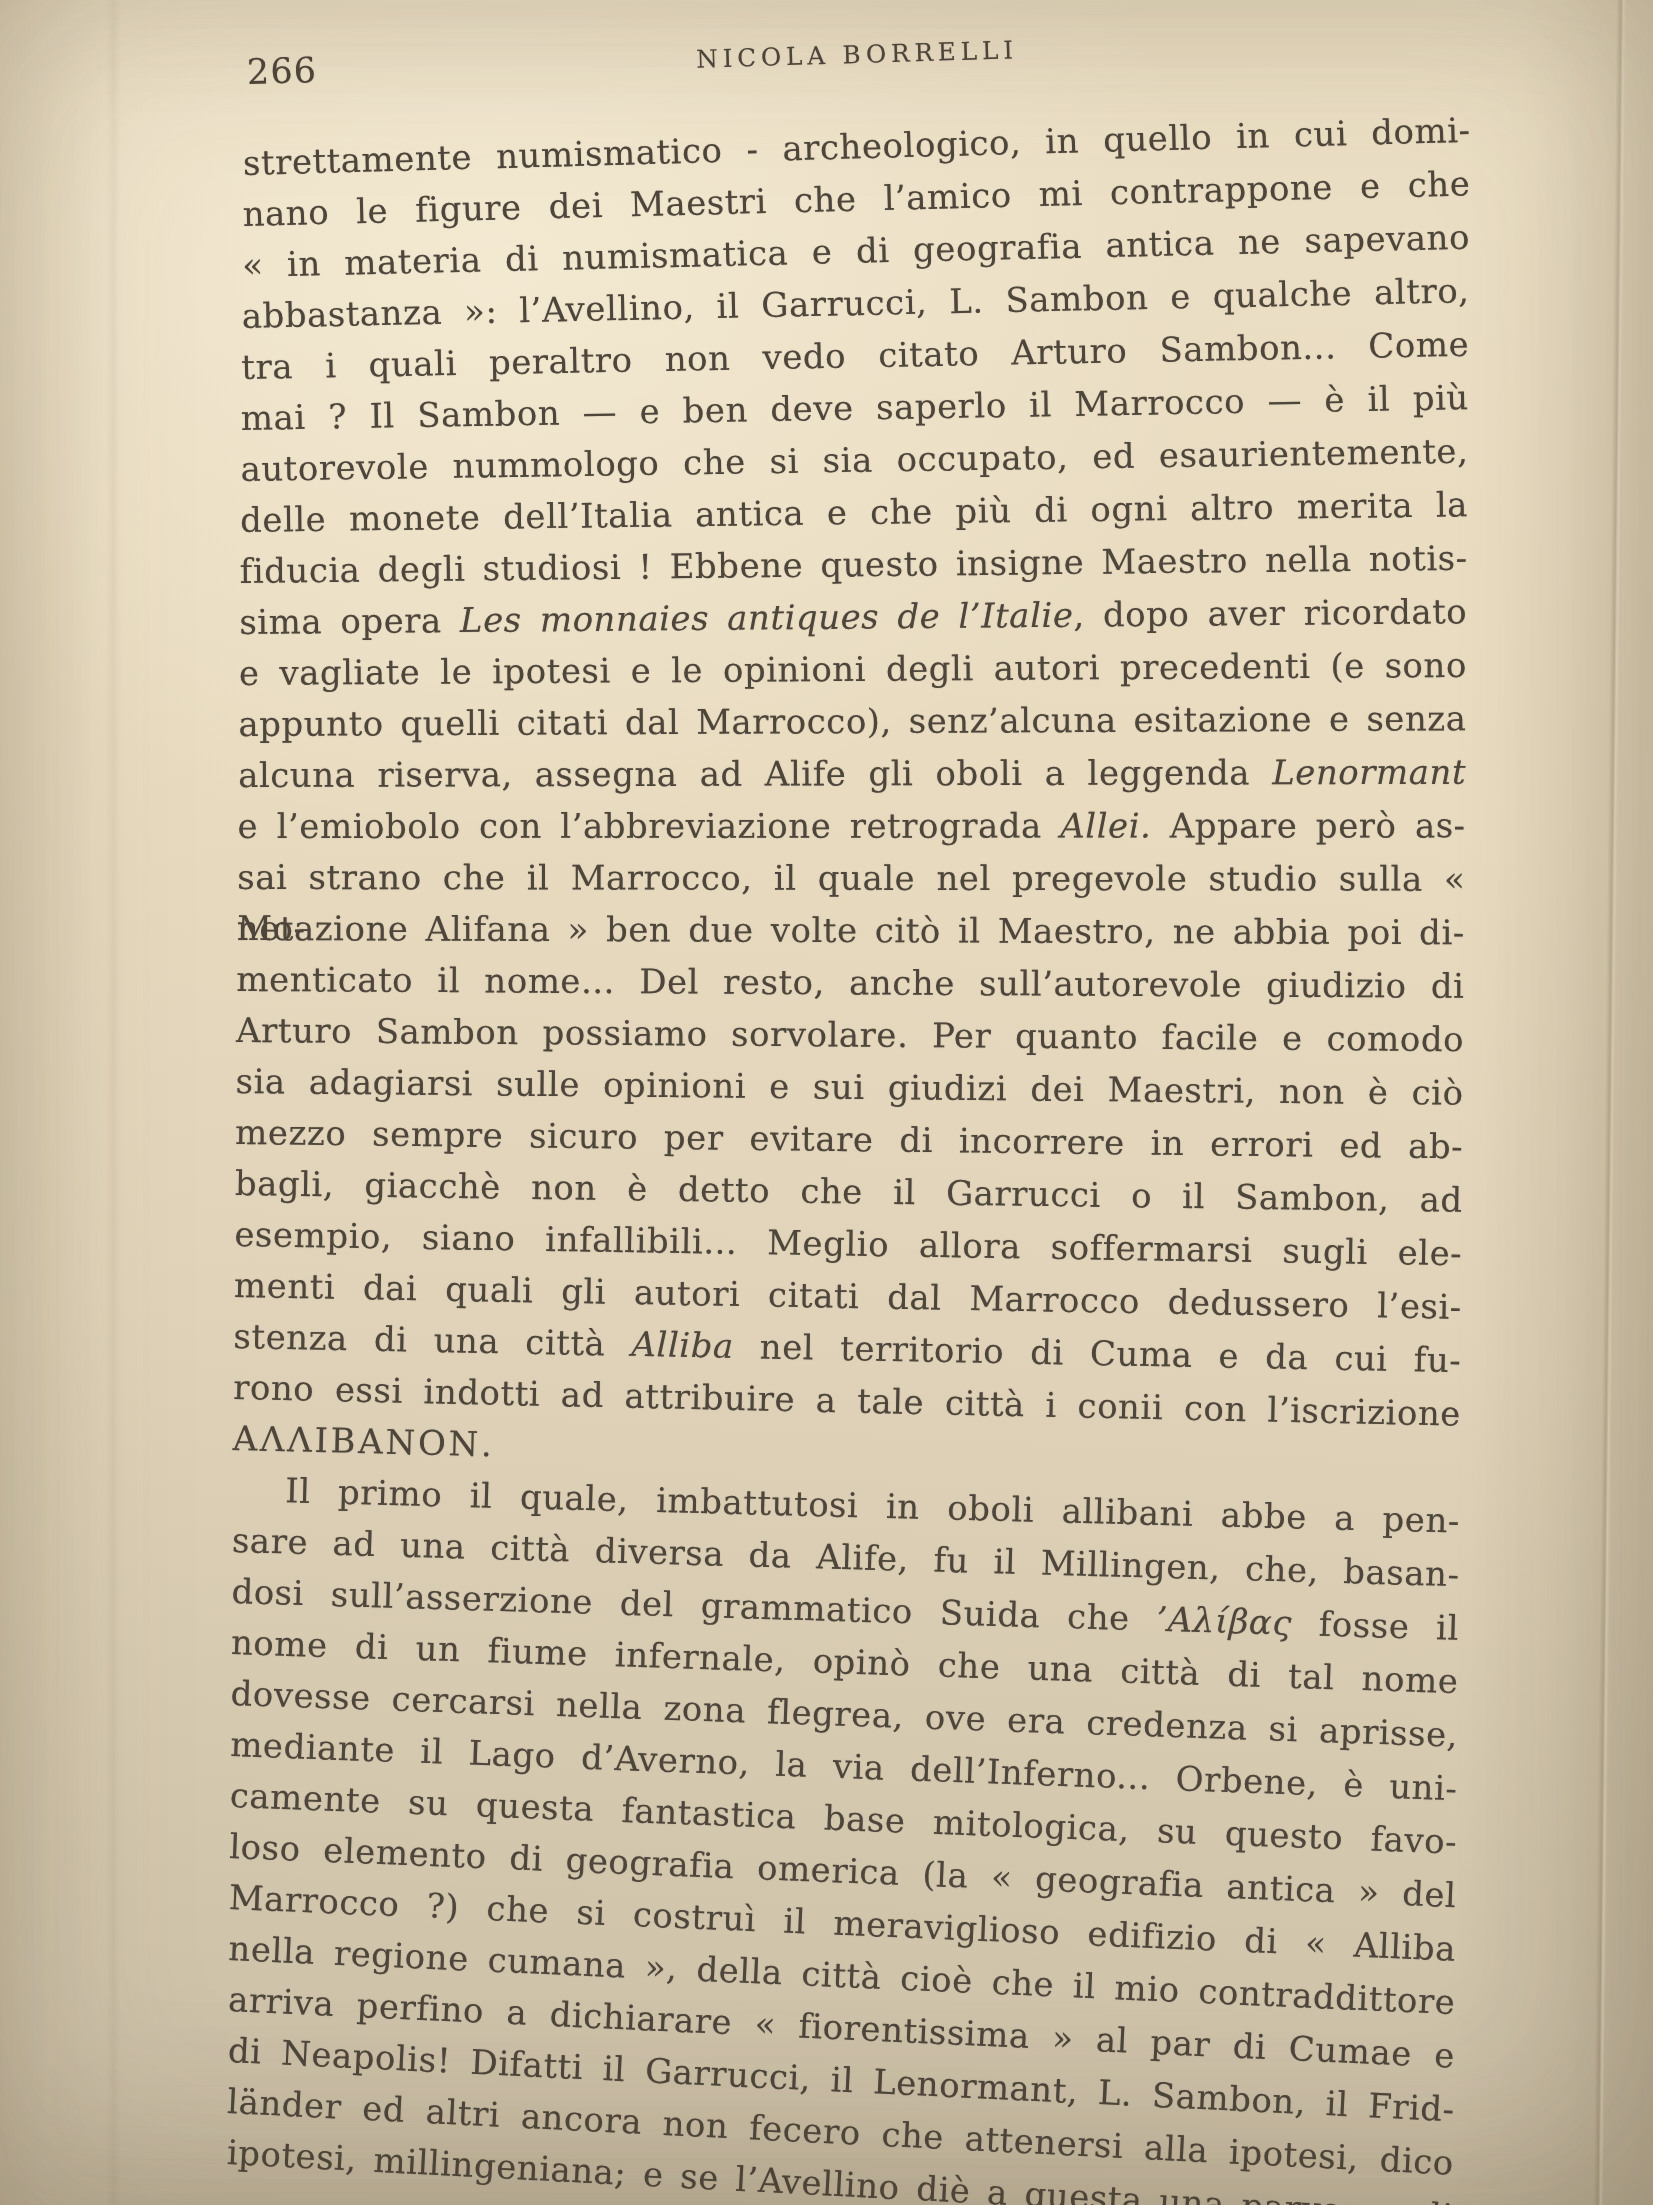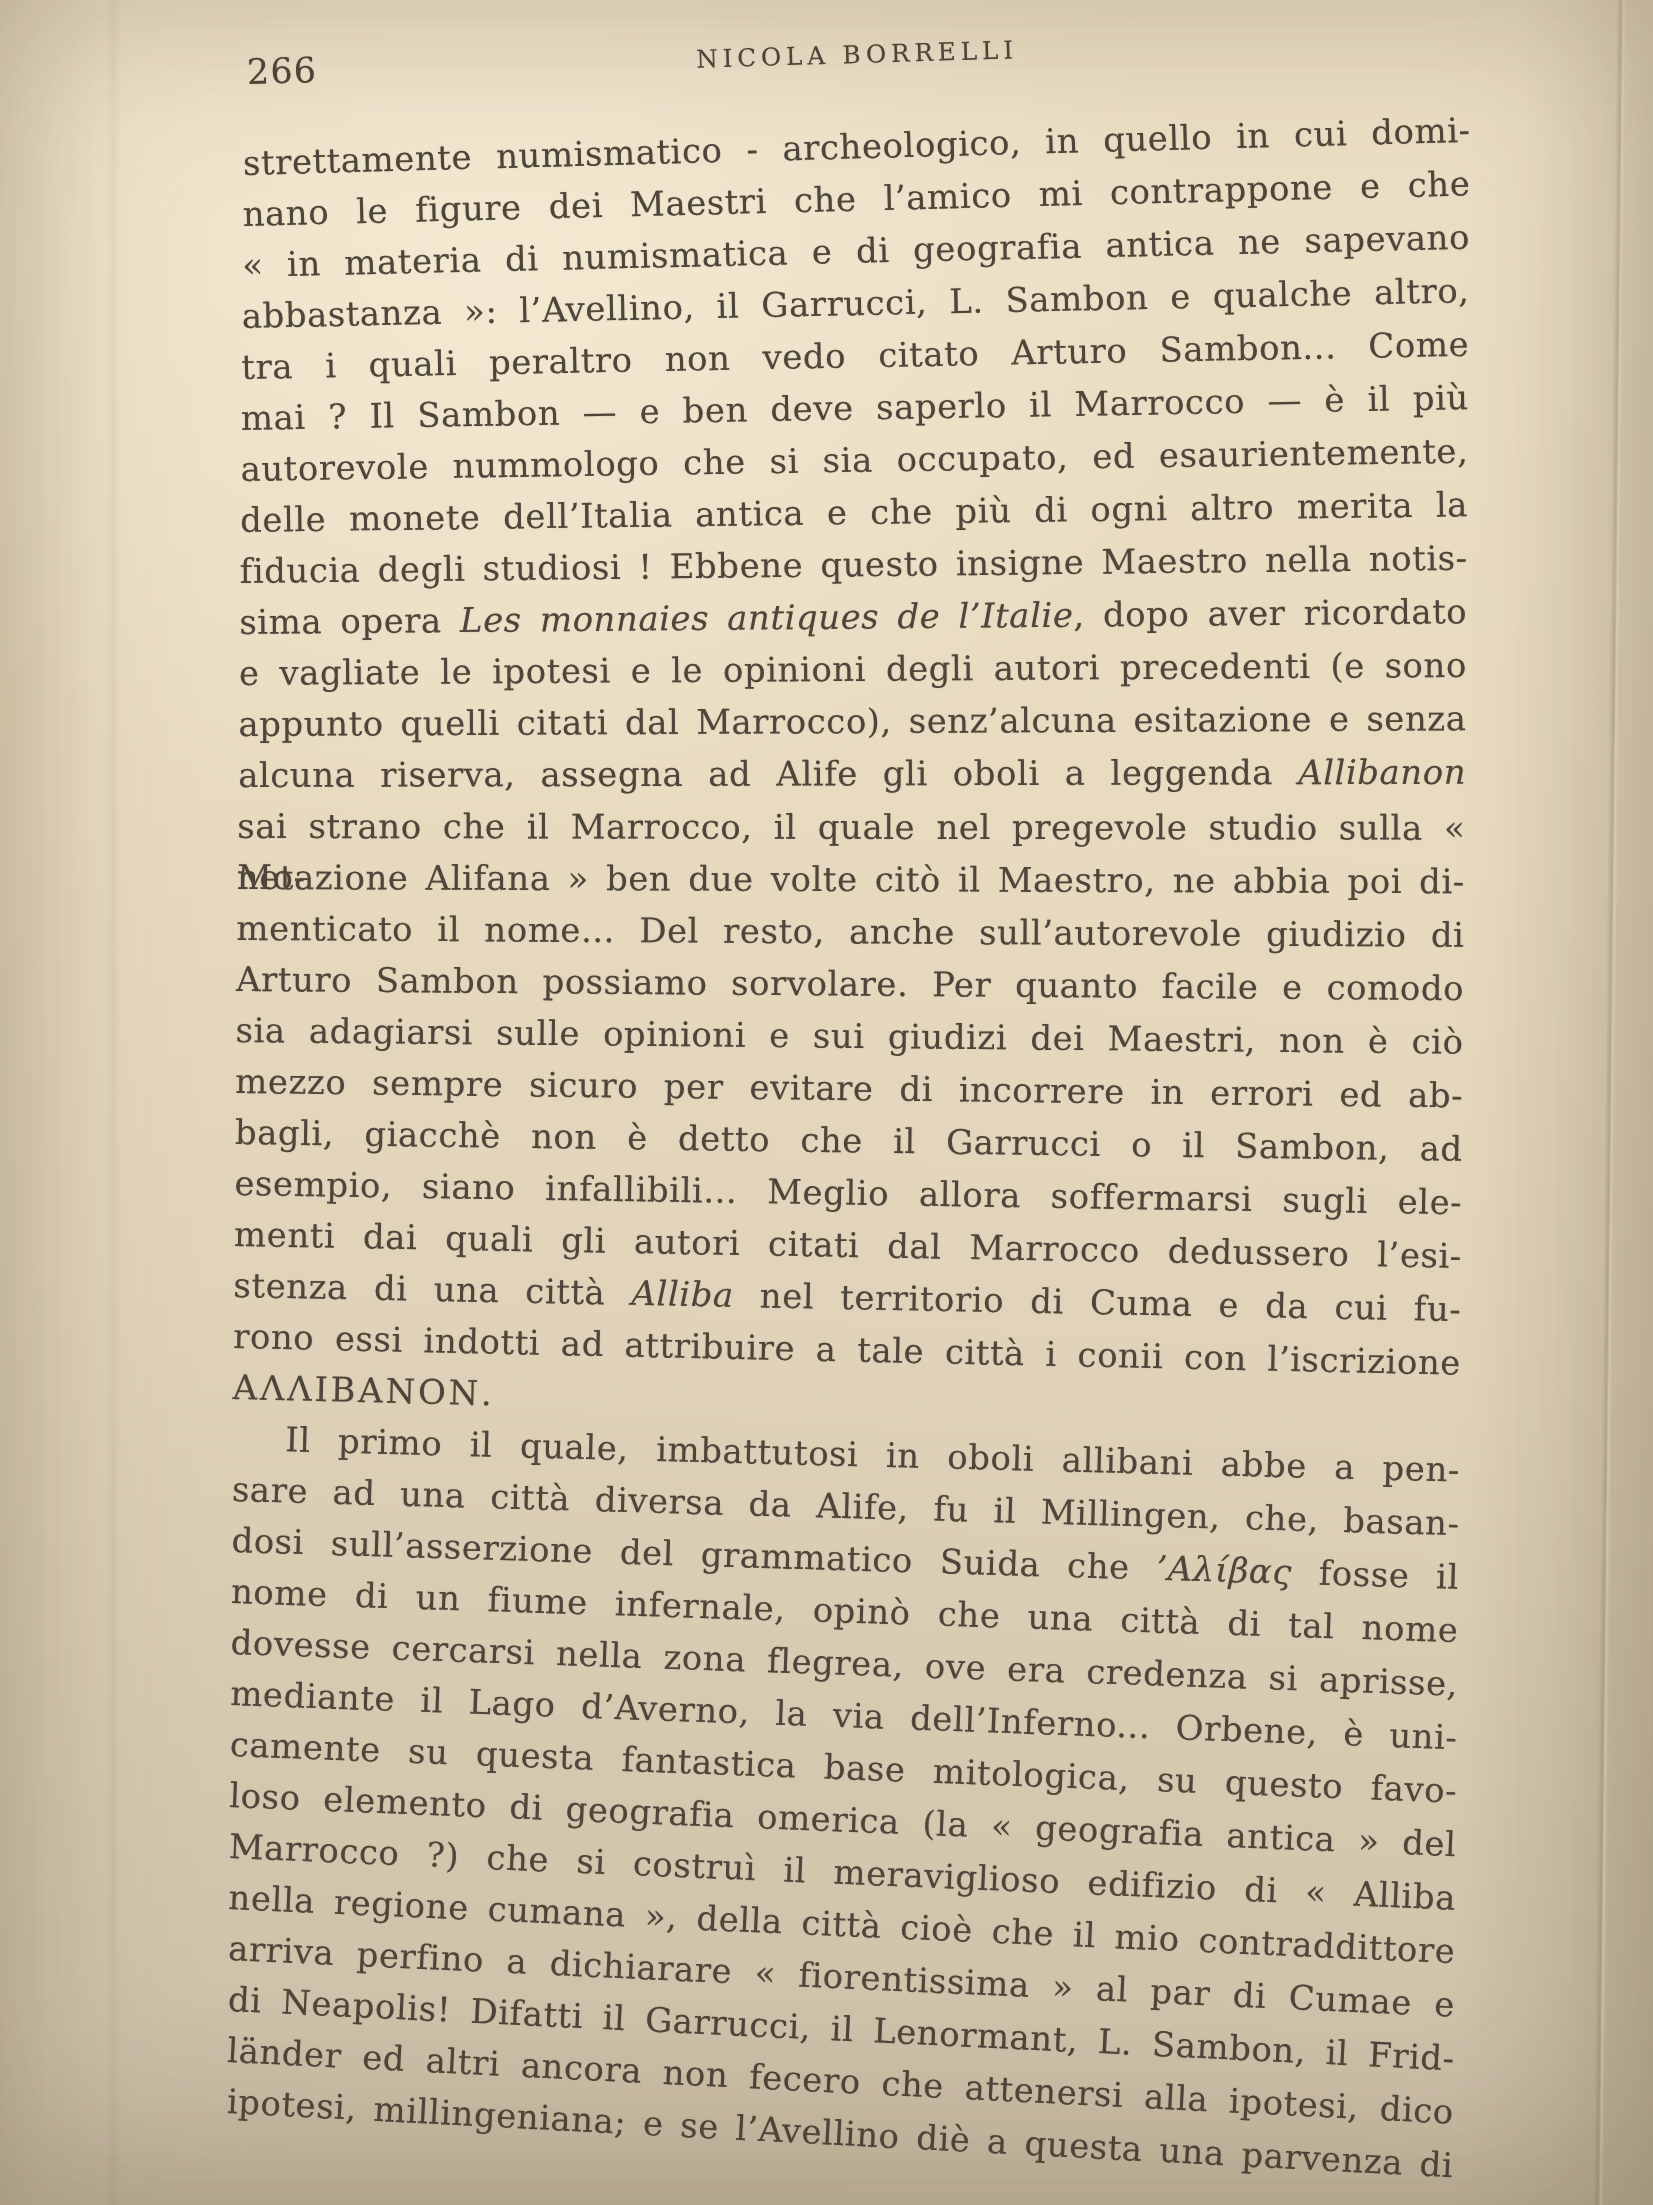--- a/index.html
+++ b/index.html
@@ -79,21 +79,22 @@
       <div class="line" style="transform: translateX(-0.8px) rotate(-1.32deg);"><span>« in materia di numismatica e di geografia antica ne sapevano</span></div>
       <div class="line" style="transform: translateX(-1.3px) rotate(-1.2deg);"><span>abbastanza »: l’Avellino, il Garrucci, L. Sambon e qualche altro,</span></div>
       <div class="line" style="transform: translateX(-1.6px) rotate(-1.08deg);"><span>tra i quali peraltro non vedo citato Arturo Sambon... Come</span></div>
       <div class="line" style="transform: translateX(-2.1px) rotate(-0.97deg);"><span>mai ? Il Sambon — e ben deve saperlo il Marrocco — è il più</span></div>
       <div class="line" style="transform: translateX(-2.5px) rotate(-0.85deg);"><span>autorevole nummologo che si sia occupato, ed esaurientemente,</span></div>
       <div class="line" style="transform: translateX(-2.9px) rotate(-0.73deg);"><span>delle monete dell’Italia antica e che più di ogni altro merita la</span></div>
       <div class="line" style="transform: translateX(-3.3px) rotate(-0.62deg);"><span>fiducia degli studiosi ! Ebbene questo insigne Maestro nella notis-</span></div>
       <div class="line" style="transform: translateX(-3.7px) rotate(-0.5deg);"><span>sima opera </span><span class="it">Les monnaies antiques de l’Italie</span><span>, dopo aver ricordato</span></div>
       <div class="line" style="transform: translateX(-4.1px) rotate(-0.38deg);"><span>e vagliate le ipotesi e le opinioni degli autori precedenti (e sono</span></div>
       <div class="line" style="transform: translateX(-4.5px) rotate(-0.27deg);"><span>appunto quelli citati dal Marrocco), senz’alcuna esitazione e senza</span></div>
-      <div class="line" style="transform: translateX(-4.9px) rotate(-0.15deg);"><span>alcuna riserva, assegna ad Alife gli oboli a leggenda </span><span class="it">Allibanon</span></div>
+      <div class="line" style="transform: translateX(-4.9px) rotate(-0.15deg);"><span>alcuna riserva, assegna ad Alife gli oboli a leggenda </span><span class="it">Lenormant</span></div>
+      <div class="line" style="transform: translateX(-5.4px) rotate(-0.03deg);"><span>e l’emiobolo con l’abbreviazione retrograda </span><span class="it">Allei.</span><span> Appare però as-</span></div>
       <div class="line" style="transform: translateX(-5.7px) rotate(0.08deg);"><span>sai strano che il Marrocco, il quale nel pregevole studio sulla « Mo-</span></div>
       <div class="line" style="transform: translateX(-6.2px) rotate(0.2deg);"><span>netazione Alifana » ben due volte citò il Maestro, ne abbia poi di-</span></div>
       <div class="line" style="transform: translateX(-6.6px) rotate(0.32deg);"><span>menticato il nome... Del resto, anche sull’autorevole giudizio di</span></div>
       <div class="line" style="transform: translateX(-7px) rotate(0.43deg);"><span>Arturo Sambon possiamo sorvolare. Per quanto facile e comodo</span></div>
       <div class="line" style="transform: translateX(-7.4px) rotate(0.55deg);"><span>sia adagiarsi sulle opinioni e sui giudizi dei Maestri, non è ciò</span></div>
       <div class="line" style="transform: translateX(-7.8px) rotate(0.67deg);"><span>mezzo sempre sicuro per evitare di incorrere in errori ed ab-</span></div>
       <div class="line" style="transform: translateX(-8.2px) rotate(0.78deg);"><span>bagli, giacchè non è detto che il Garrucci o il Sambon, ad</span></div>
       <div class="line" style="transform: translateX(-8.6px) rotate(0.9deg);"><span>esempio, siano infallibili... Meglio allora soffermarsi sugli ele-</span></div>
       <div class="line" style="transform: translateX(-9px) rotate(1.02deg);"><span>menti dai quali gli autori citati dal Marrocco dedussero l’esi-</span></div>
       <div class="line" style="transform: translateX(-9.5px) rotate(1.13deg);"><span>stenza di una città </span><span class="it">Alliba</span><span> nel territorio di Cuma e da cui fu-</span></div>

